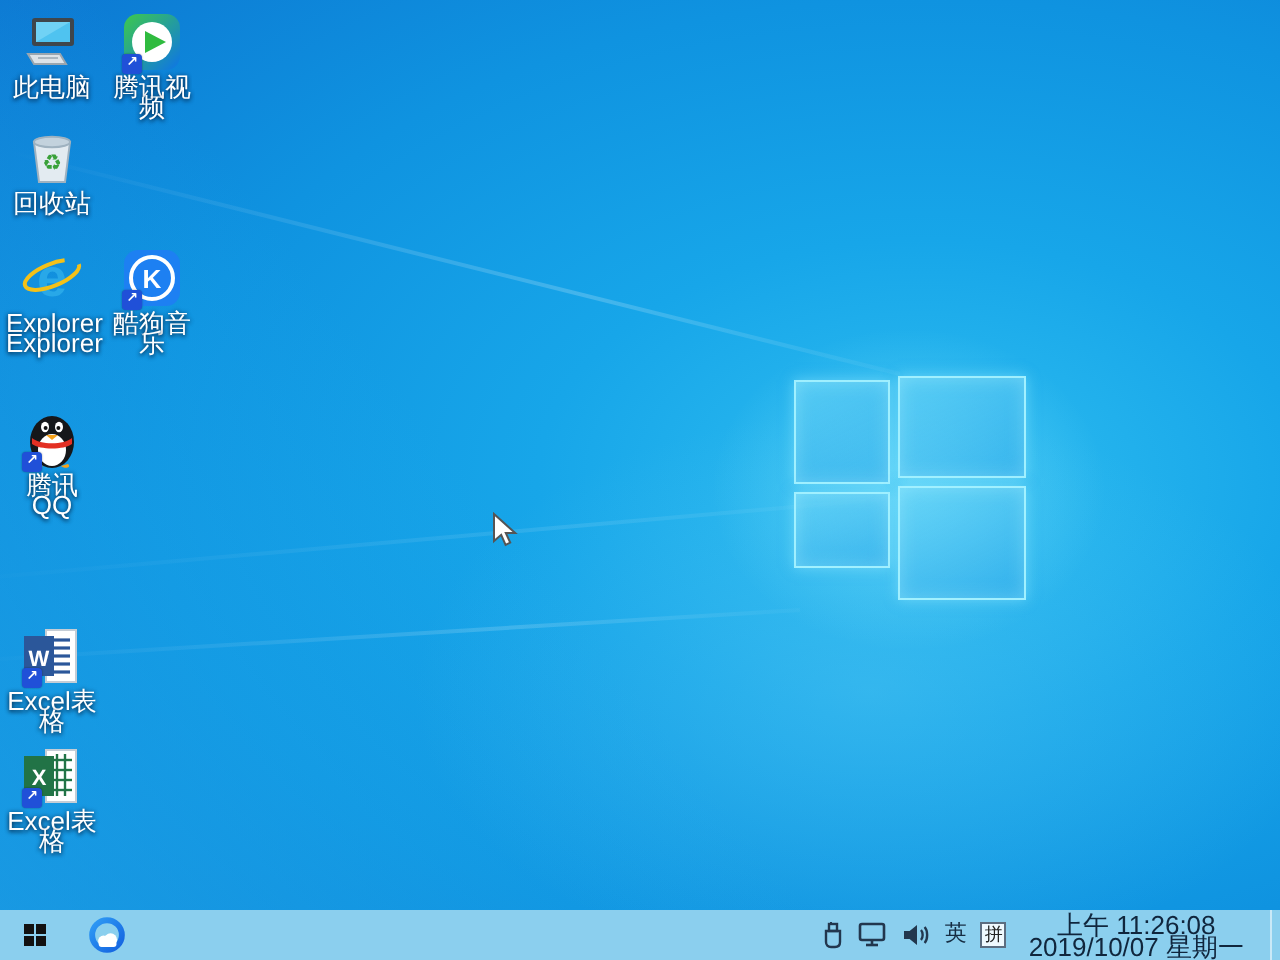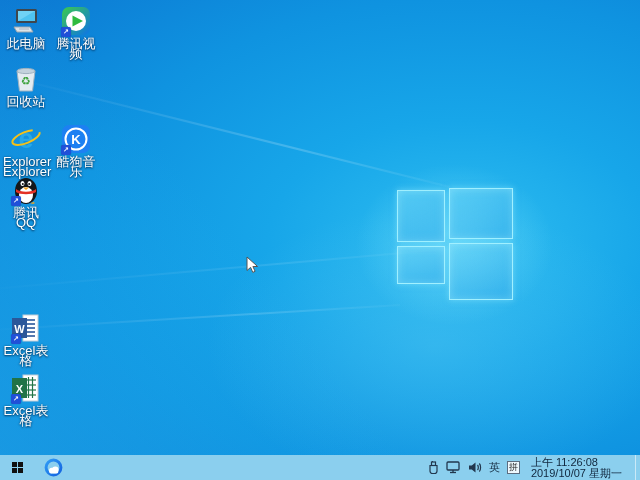--- a/index.html
+++ b/index.html
@@ -35,37 +35,37 @@
 
   
   .dicon { position:absolute; width:46px; text-align:center; cursor:default; }
   .dicon .art { width:32px; height:32px; margin:0 auto; position:relative; }
   .dicon .lbl { font-size:13px; line-height:10px; margin-top:2px; color:#fff;
     text-shadow:0 1px 2px rgba(0,25,55,.75), 0 0 2px rgba(0,25,55,.5); }
   .shortcut { position:absolute; left:1px; bottom:0; width:10px; height:10px;
     background:#2050d8; border-radius:2px; color:#fff; font-size:7px; line-height:10px;
     text-align:center; font-weight:bold; box-shadow:0 0 1px rgba(0,0,0,.4); }
   .c1 { left:3px; }  .c2 { left:53px; }
-  .r1 { top:5px; } .r2 { top:63px; } .r3 { top:123px; } .r4 { top:174px; }
+  .r1 { top:5px; } .r2 { top:63px; } .r3 { top:123px; } .r4 { top:204px; }
   .r5 { top:250px; } .r6 { top:312px; } .r7 { top:372px; }
 
   
   .taskbar { position:absolute; left:0; right:0; bottom:0; height:25px;
     background:#8bcfee; display:flex; align-items:center; }
   .start-btn { width:26px; height:25px; display:flex; align-items:center; justify-content:center; margin-left:4px; }
   .winflag { width:11px; height:11px; display:grid; grid-template-columns:5px 5px; grid-template-rows:5px 5px; gap:1px; }
   .winflag span { background:#111; }
   .tb-icon { width:26px; height:25px; display:flex; align-items:center; justify-content:center; margin-left:10px; }
   .tb-spacer { flex:1; }
   .tray { display:flex; align-items:center; gap:7px; height:25px; }
   .tray svg { display:block; }
   .lang { font-size:11px; color:#152c42; line-height:25px; }
   .ime-box { width:13px; height:13px; border:1px solid #5c6d80; background:rgba(250,253,255,.9);
     font-size:9px; line-height:11px; text-align:center; color:#222; }
-  .clock { text-align:left; font-size:11px; line-height:11px; color:#10263d; margin:0 6px 0 4px; white-space:nowrap; }
+  .clock { text-align:center; font-size:13px; line-height:11px; color:#10263d; margin:0 6px 0 4px; white-space:nowrap; }
   .show-desktop { width:5px; height:25px; border-left:1px solid rgba(255,255,255,.55); }
 
   
   .cursor { position:absolute; left:246px; top:256px; z-index:50; pointer-events:none; }
 </style>
 </head>
 <body>
 
 <div class="desktop">
   <div class="wp-layer wp-bl"></div>

